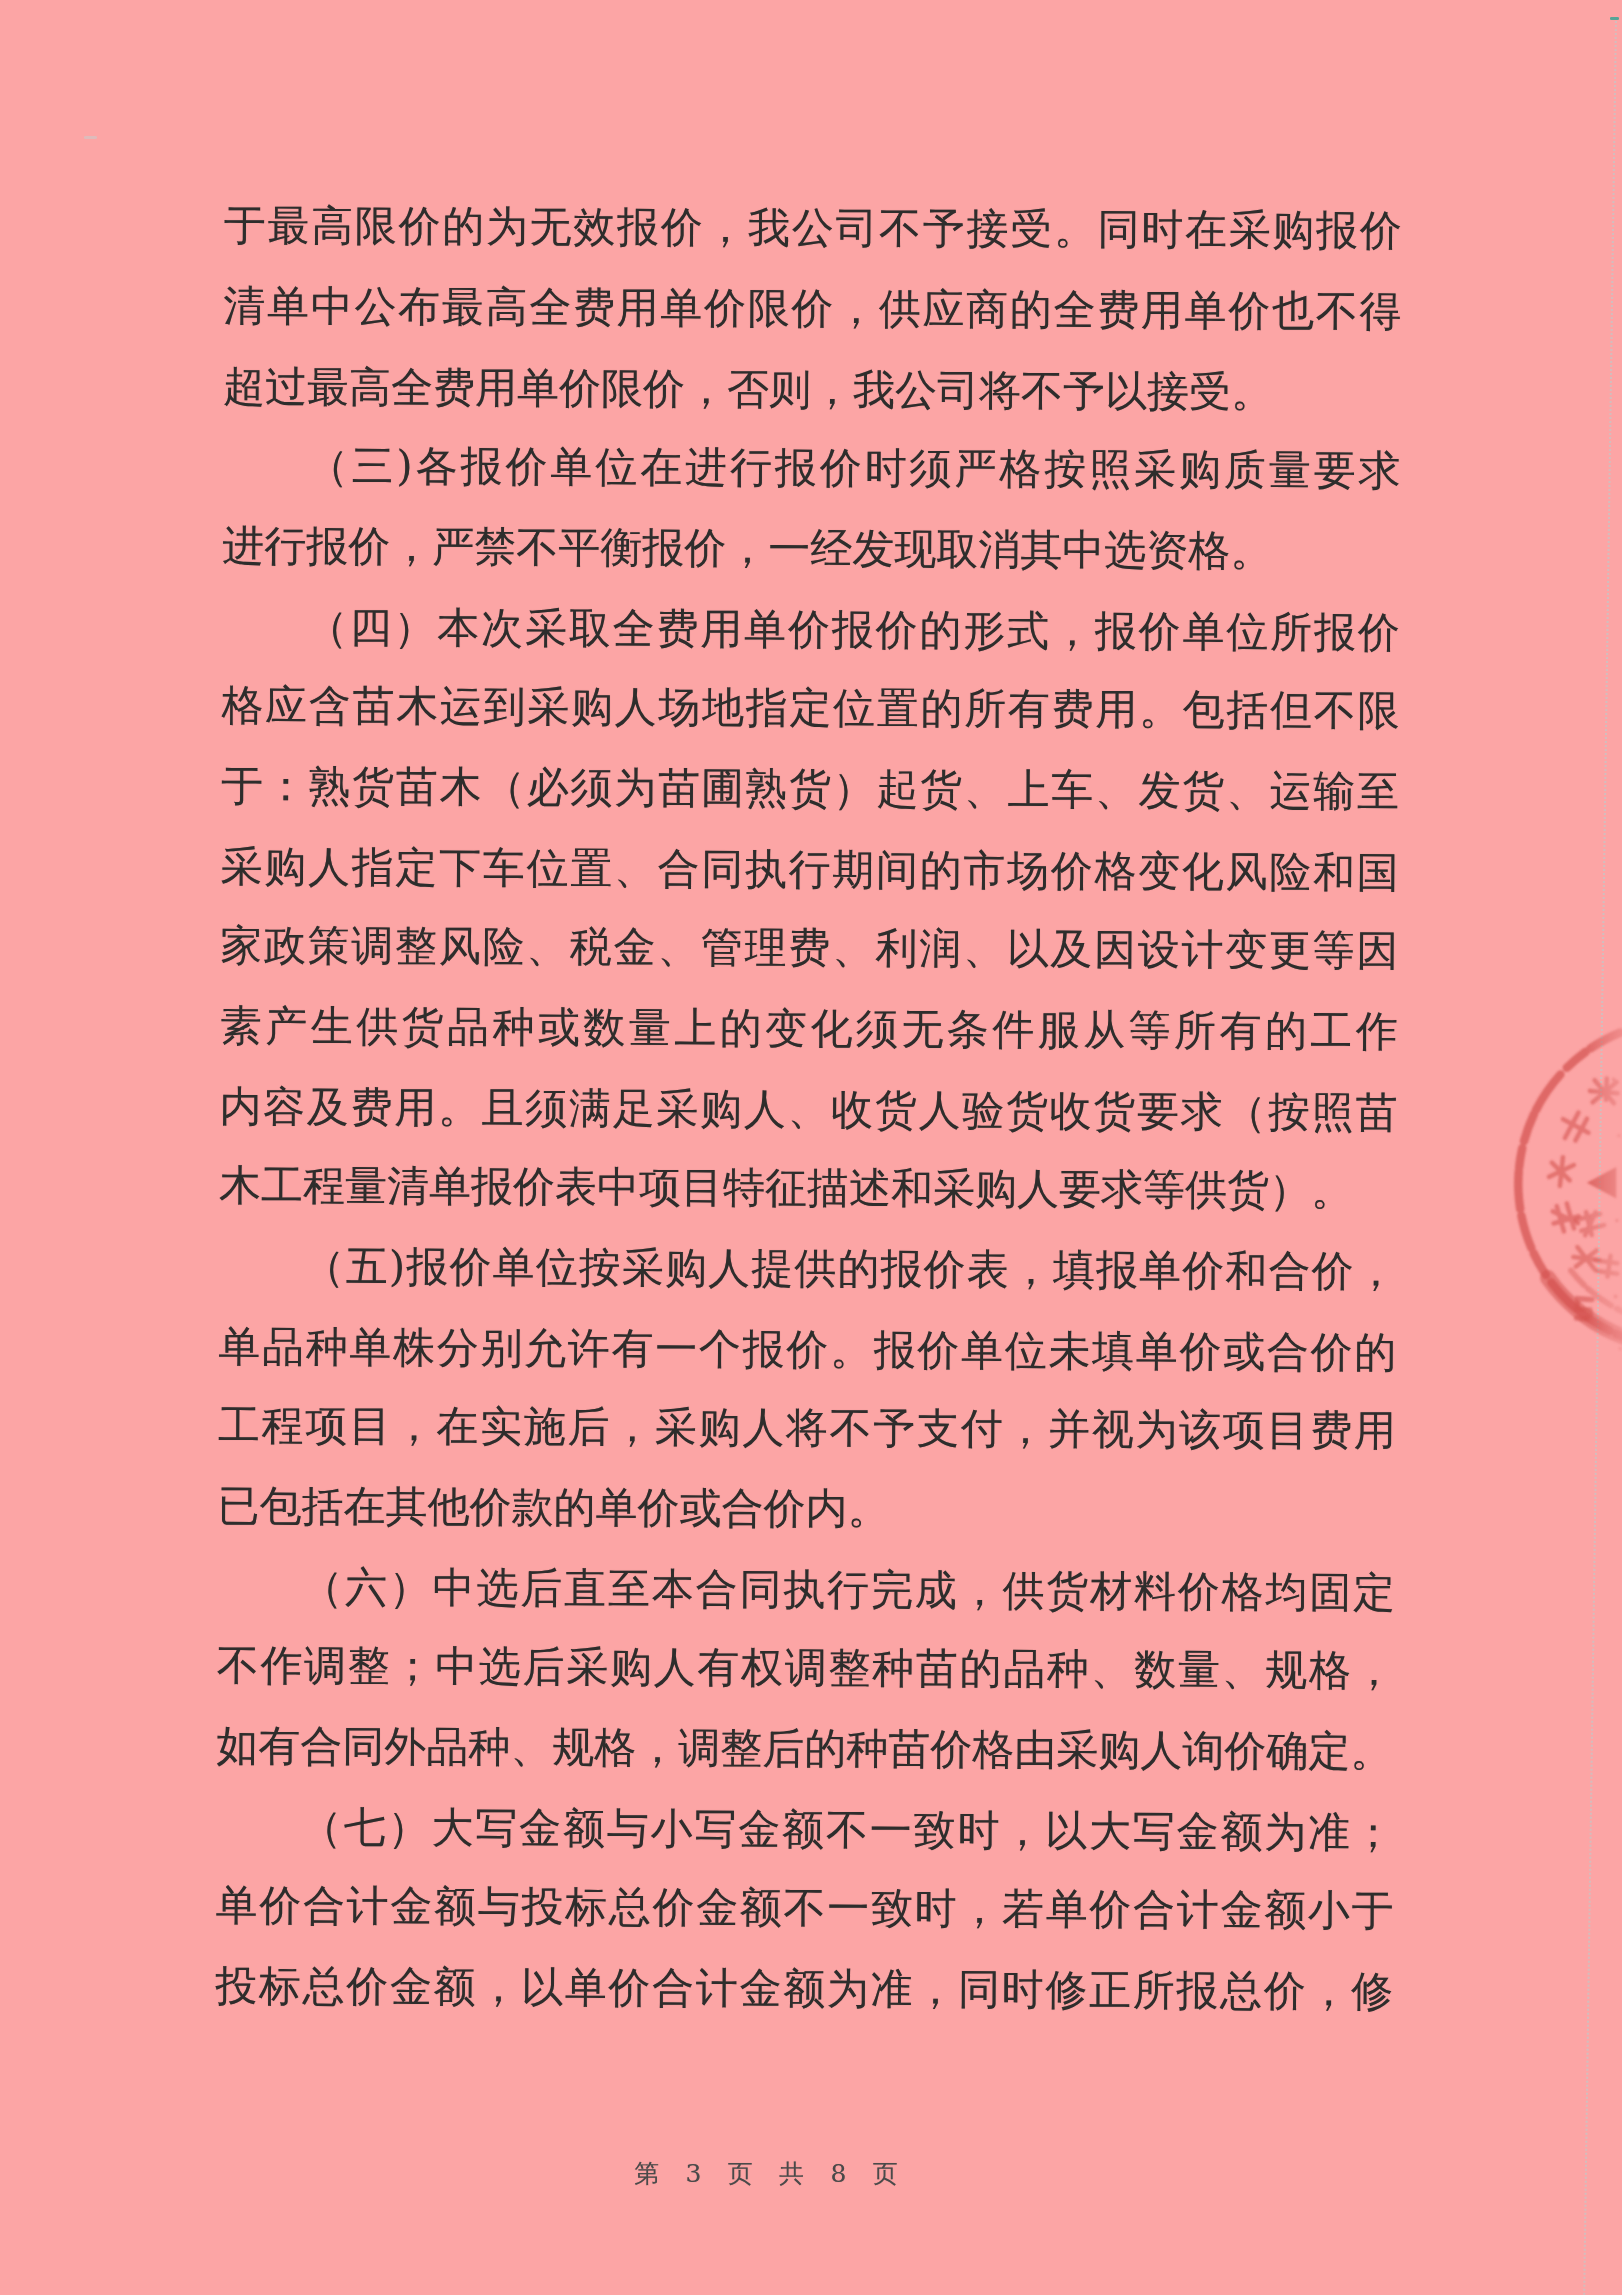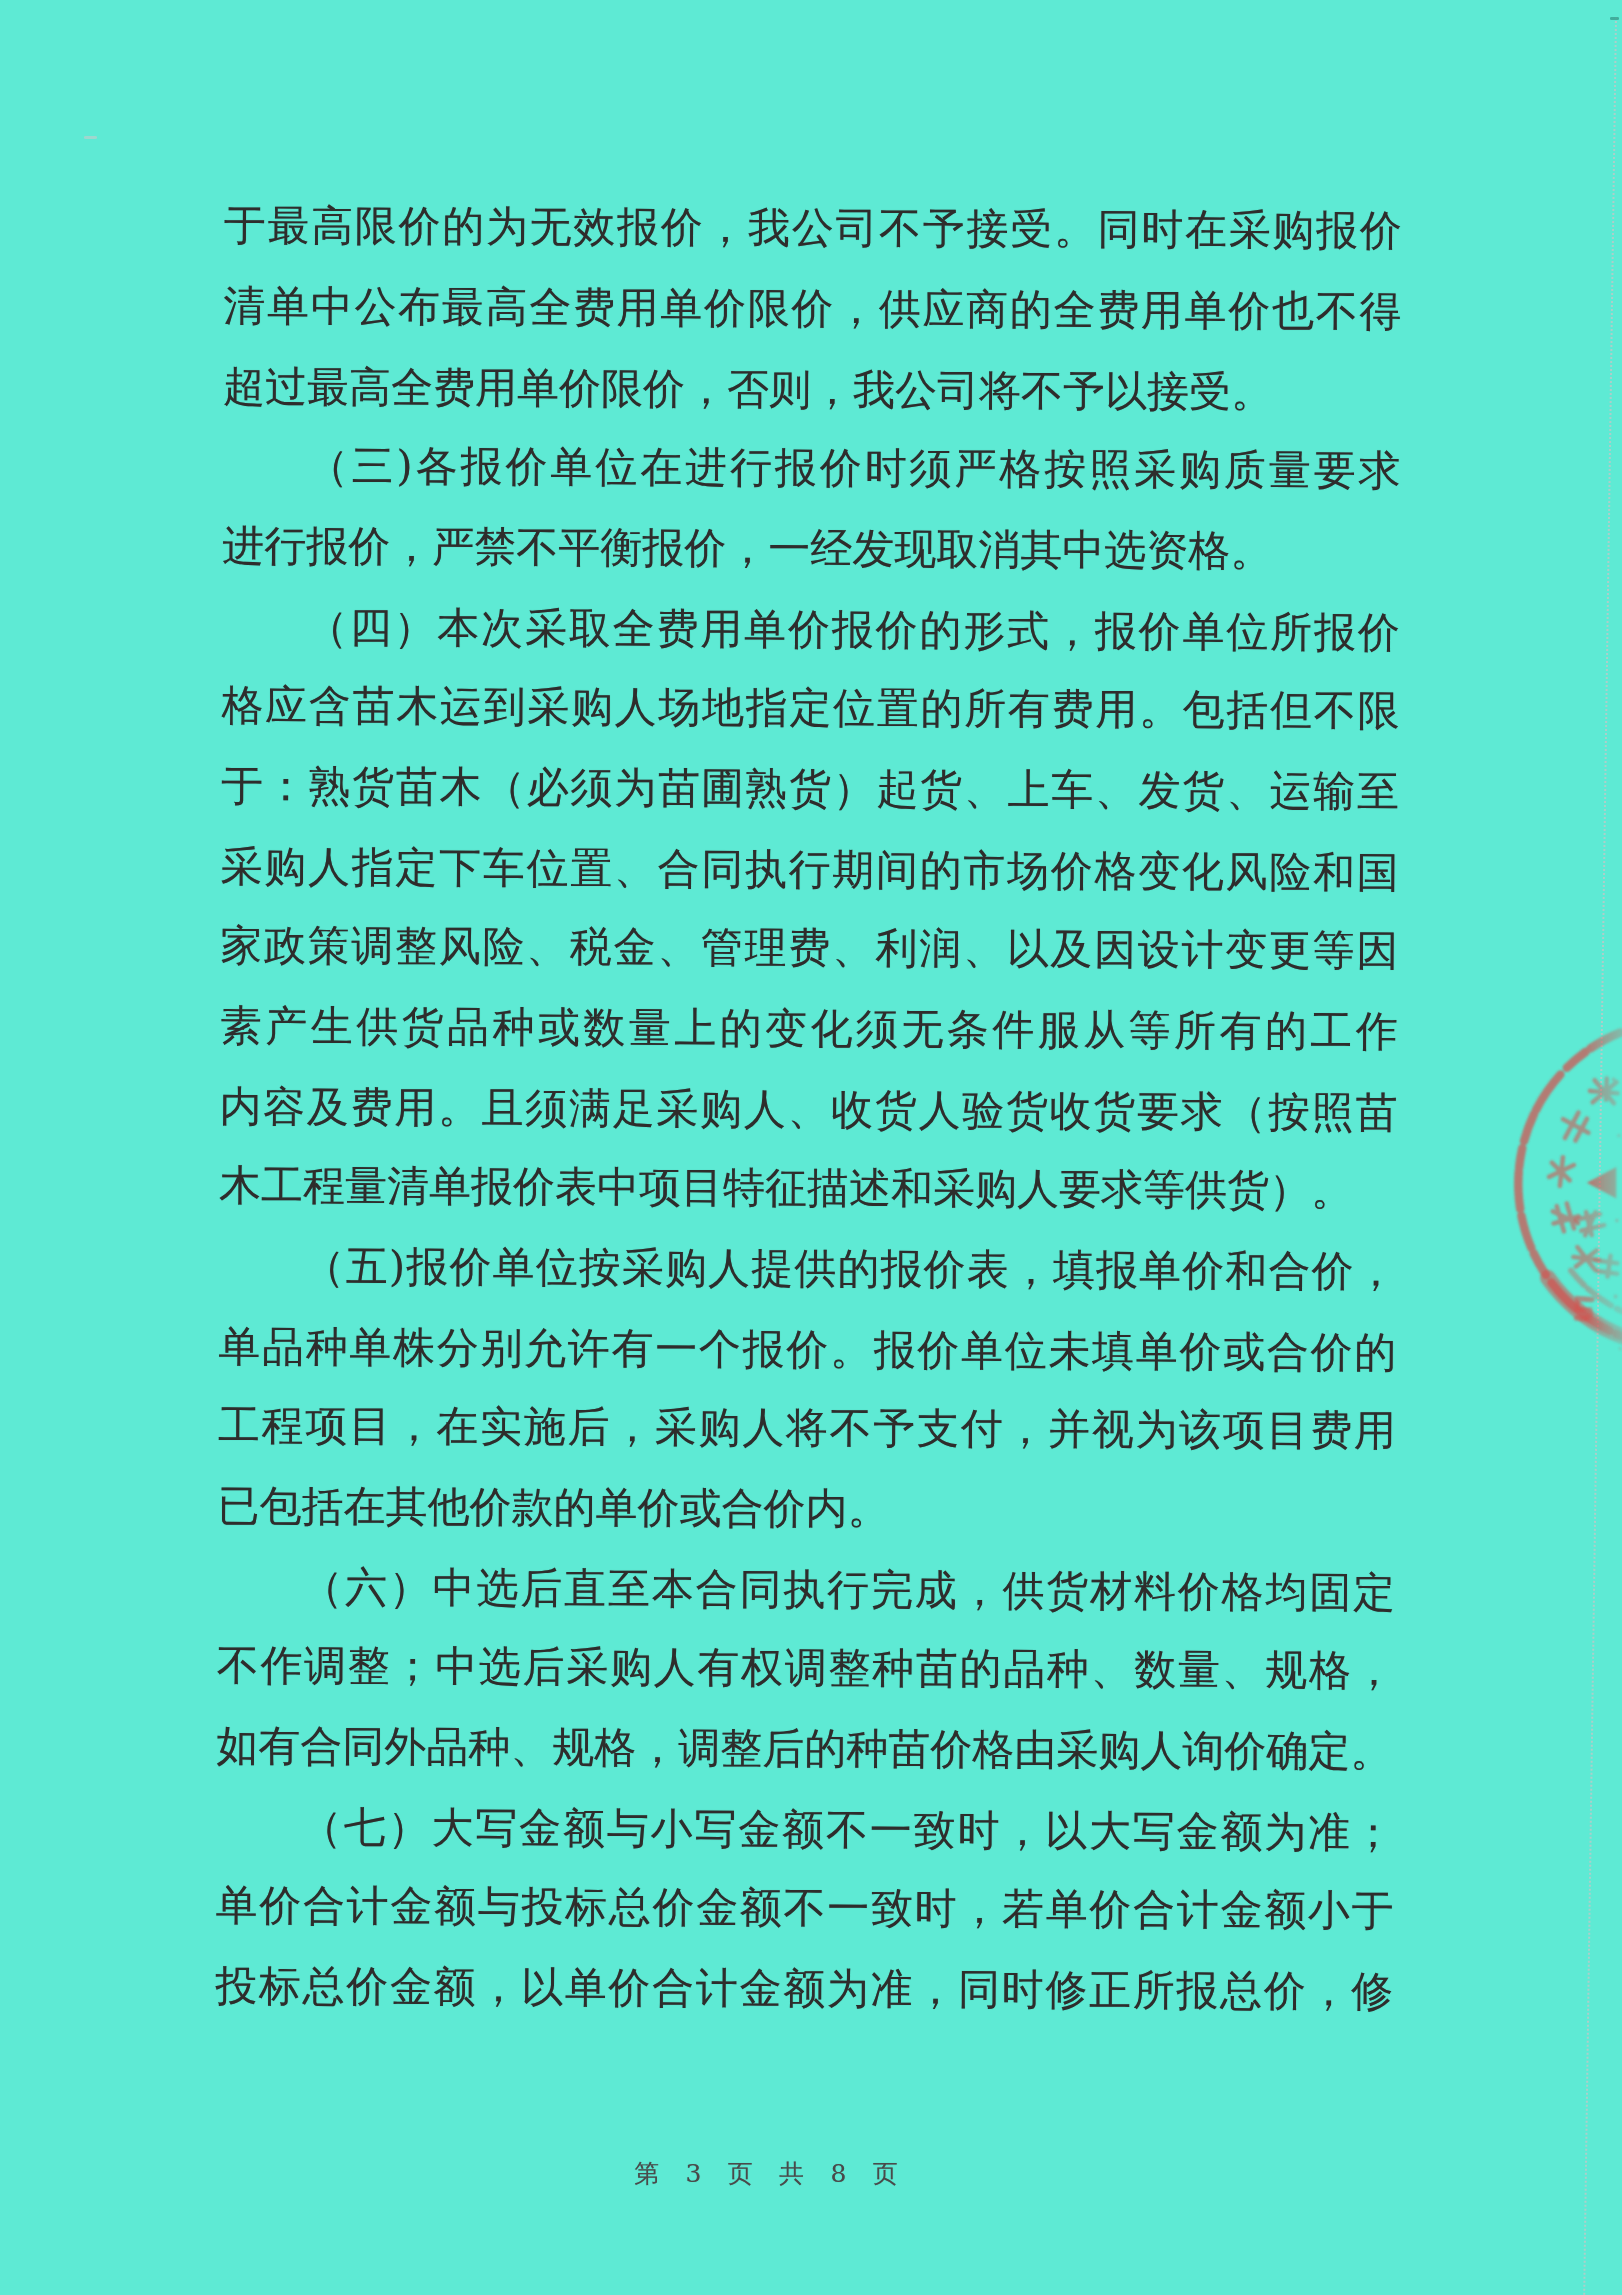--- a/index.html
+++ b/index.html
@@ -1,21 +1,21 @@
 <!DOCTYPE html>
 <html style="font-size:10.5px"><head>
 <meta charset="utf-8">
 <style>
   html,body{margin:0;padding:0;}
   body{
     width:1623px;height:2295px;position:relative;overflow:hidden;
     background:#fefefe;
     font-family:"DejaVu Serif", serif;
   }
-  .page{position:absolute;inset:0;background:#5eead4;}
+  .page{position:absolute;inset:0;background:#fca5a5;}
 
   
   .body-text{
     position:absolute;left:224px;top:186px;width:1178px;
     transform:rotate(0.28deg);transform-origin:0 0;
   }
   .line{
     height:80px;line-height:80px;
     font-size:42px;color:#2e2d2c;
     white-space:nowrap;

